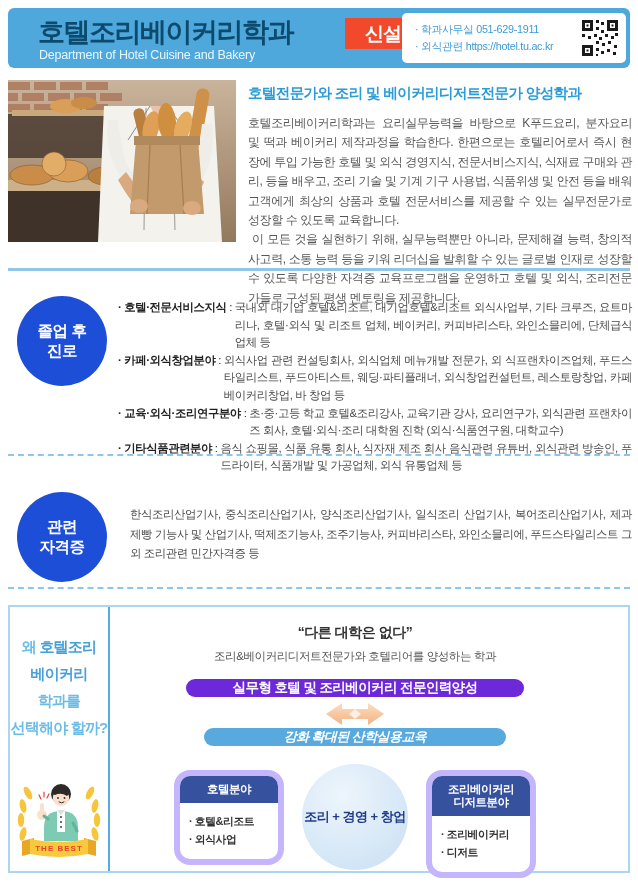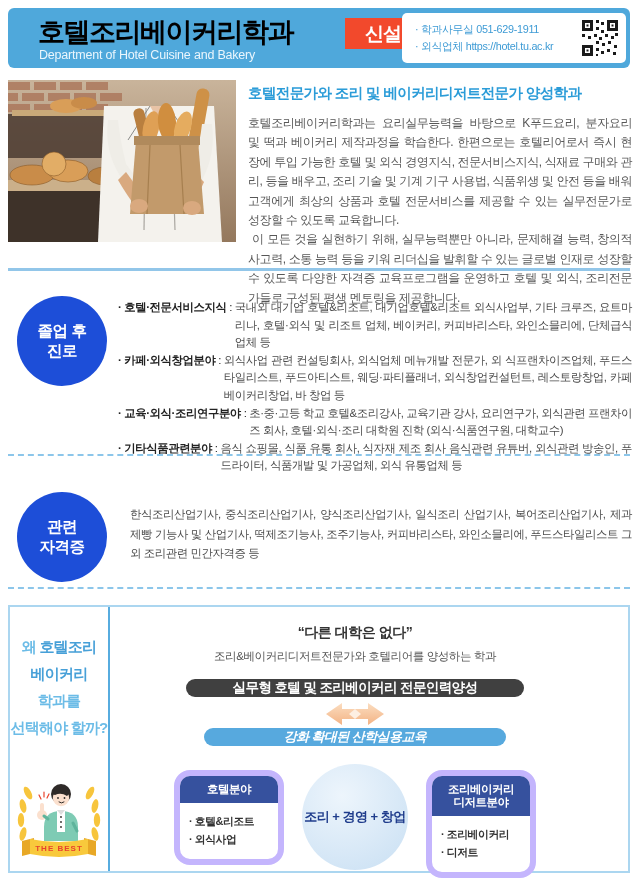--- a/index.html
+++ b/index.html
@@ -5,21 +5,21 @@
   html,body{margin:0;padding:0;}
   body{
     width:638px;height:883px;background:#ffffff;position:relative;
     font-family:"Liberation Sans",sans-serif;overflow:hidden;
     -webkit-font-smoothing:antialiased;
   }
 
   
   .header{position:absolute;left:8px;top:8px;width:622px;height:60px;
     background:#4FA8DB;border-radius:6px;}
-  .header-title{position:absolute;left:30px;top:6px;color:#000000;
+  .header-title{position:absolute;left:30px;top:6px;color:#0c4a6e;
     font-size:27px;font-weight:bold;letter-spacing:-1.5px;white-space:nowrap;}
   .header-sub{position:absolute;left:31px;top:40px;color:#eaf6fd;font-size:12.5px;
     letter-spacing:-0.2px;white-space:nowrap;}
   .new-badge{position:absolute;left:337px;top:10px;width:76px;height:31px;
     background:#F2492C;color:#ffffff;font-weight:bold;font-size:19px;
     display:flex;align-items:center;justify-content:center;letter-spacing:-1px;}
   .contact-box{position:absolute;left:394px;top:5px;width:224px;height:50px;
     background:#ffffff;border-radius:5px;}
   .contact-lines{position:absolute;left:13px;top:8px;color:#3E9BD5;
     font-size:10.8px;line-height:17px;letter-spacing:-0.3px;white-space:nowrap;}
@@ -69,21 +69,21 @@
   .why-strong{color:#47A0D8;}
   .pre{white-space:pre;}
   .best-illus{position:absolute;left:5px;bottom:6px;width:88px;height:90px;}
 
   .why-content{position:absolute;left:100px;top:0;right:0;bottom:0;
     display:flex;flex-direction:column;align-items:center;padding-right:28px;}
   .quote{margin-top:17px;font-size:14px;font-weight:bold;color:#333333;letter-spacing:-0.5px;}
   .quote-sub{margin-top:7px;font-size:11.5px;color:#555555;letter-spacing:-0.4px;}
   .pill{border-radius:16px;color:#ffffff;font-weight:bold;
     display:flex;align-items:center;justify-content:center;letter-spacing:-0.6px;}
-  .pill1{margin-top:15px;width:338px;height:30px;background:#404040;font-size:13.5px;}
+  .pill1{margin-top:15px;width:338px;height:30px;background:#6d28d9;font-size:13.5px;}
   .pill2{margin-top:1px;width:302px;height:28px;background:#57A9DE;font-size:13px;font-style:italic;}
   .arrow-wrap{margin-top:4px;height:28px;display:flex;align-items:center;}
 
   .cards-row{margin-top:10px;display:flex;align-items:center;}
   .mini-card{width:98px;border:6px solid #c4b5fd;border-radius:16px;
     background:#ffffff;overflow:hidden;align-self:flex-start;margin-top:14px;}
   .mini-card-header{background:#36519E;color:#ffffff;font-weight:bold;font-size:11.5px;
     text-align:center;padding:7px 2px;line-height:13px;letter-spacing:-0.5px;}
   .mini-card-body{padding:9px 4px 11px 9px;font-size:10.8px;line-height:18px;
     color:#333333;font-weight:bold;letter-spacing:-0.4px;}
@@ -97,21 +97,21 @@
 
 <div class="page">
 
   <div class="header">
     <div class="header-title">호텔조리베이커리학과</div>
     <div class="header-sub">Department of Hotel Cuisine and Bakery</div>
     <div class="new-badge">신설</div>
     <div class="contact-box">
       <div class="contact-lines">
         <div>· 학과사무실 051-629-1911</div>
-        <div>· 외식업체 https://hotel.tu.ac.kr</div>
+        <div>· 외식관련 https://hotel.tu.ac.kr</div>
       </div>
       <svg class="qr" viewBox="0 0 40 40">
         <rect width="40" height="40" fill="#ffffff"></rect>
         <g fill="#1a1a1a">
           <rect x="2" y="2" width="11" height="11"></rect>
             <rect x="27" y="2" width="11" height="11"></rect>
           <rect x="2" y="27" width="11" height="11"></rect>
           <rect x="5" y="5" width="5" height="5" fill="#ffffff"></rect>
             <rect x="30" y="5" width="5" height="5" fill="#ffffff"></rect>
           <rect x="5" y="30" width="5" height="5" fill="#ffffff"></rect>

